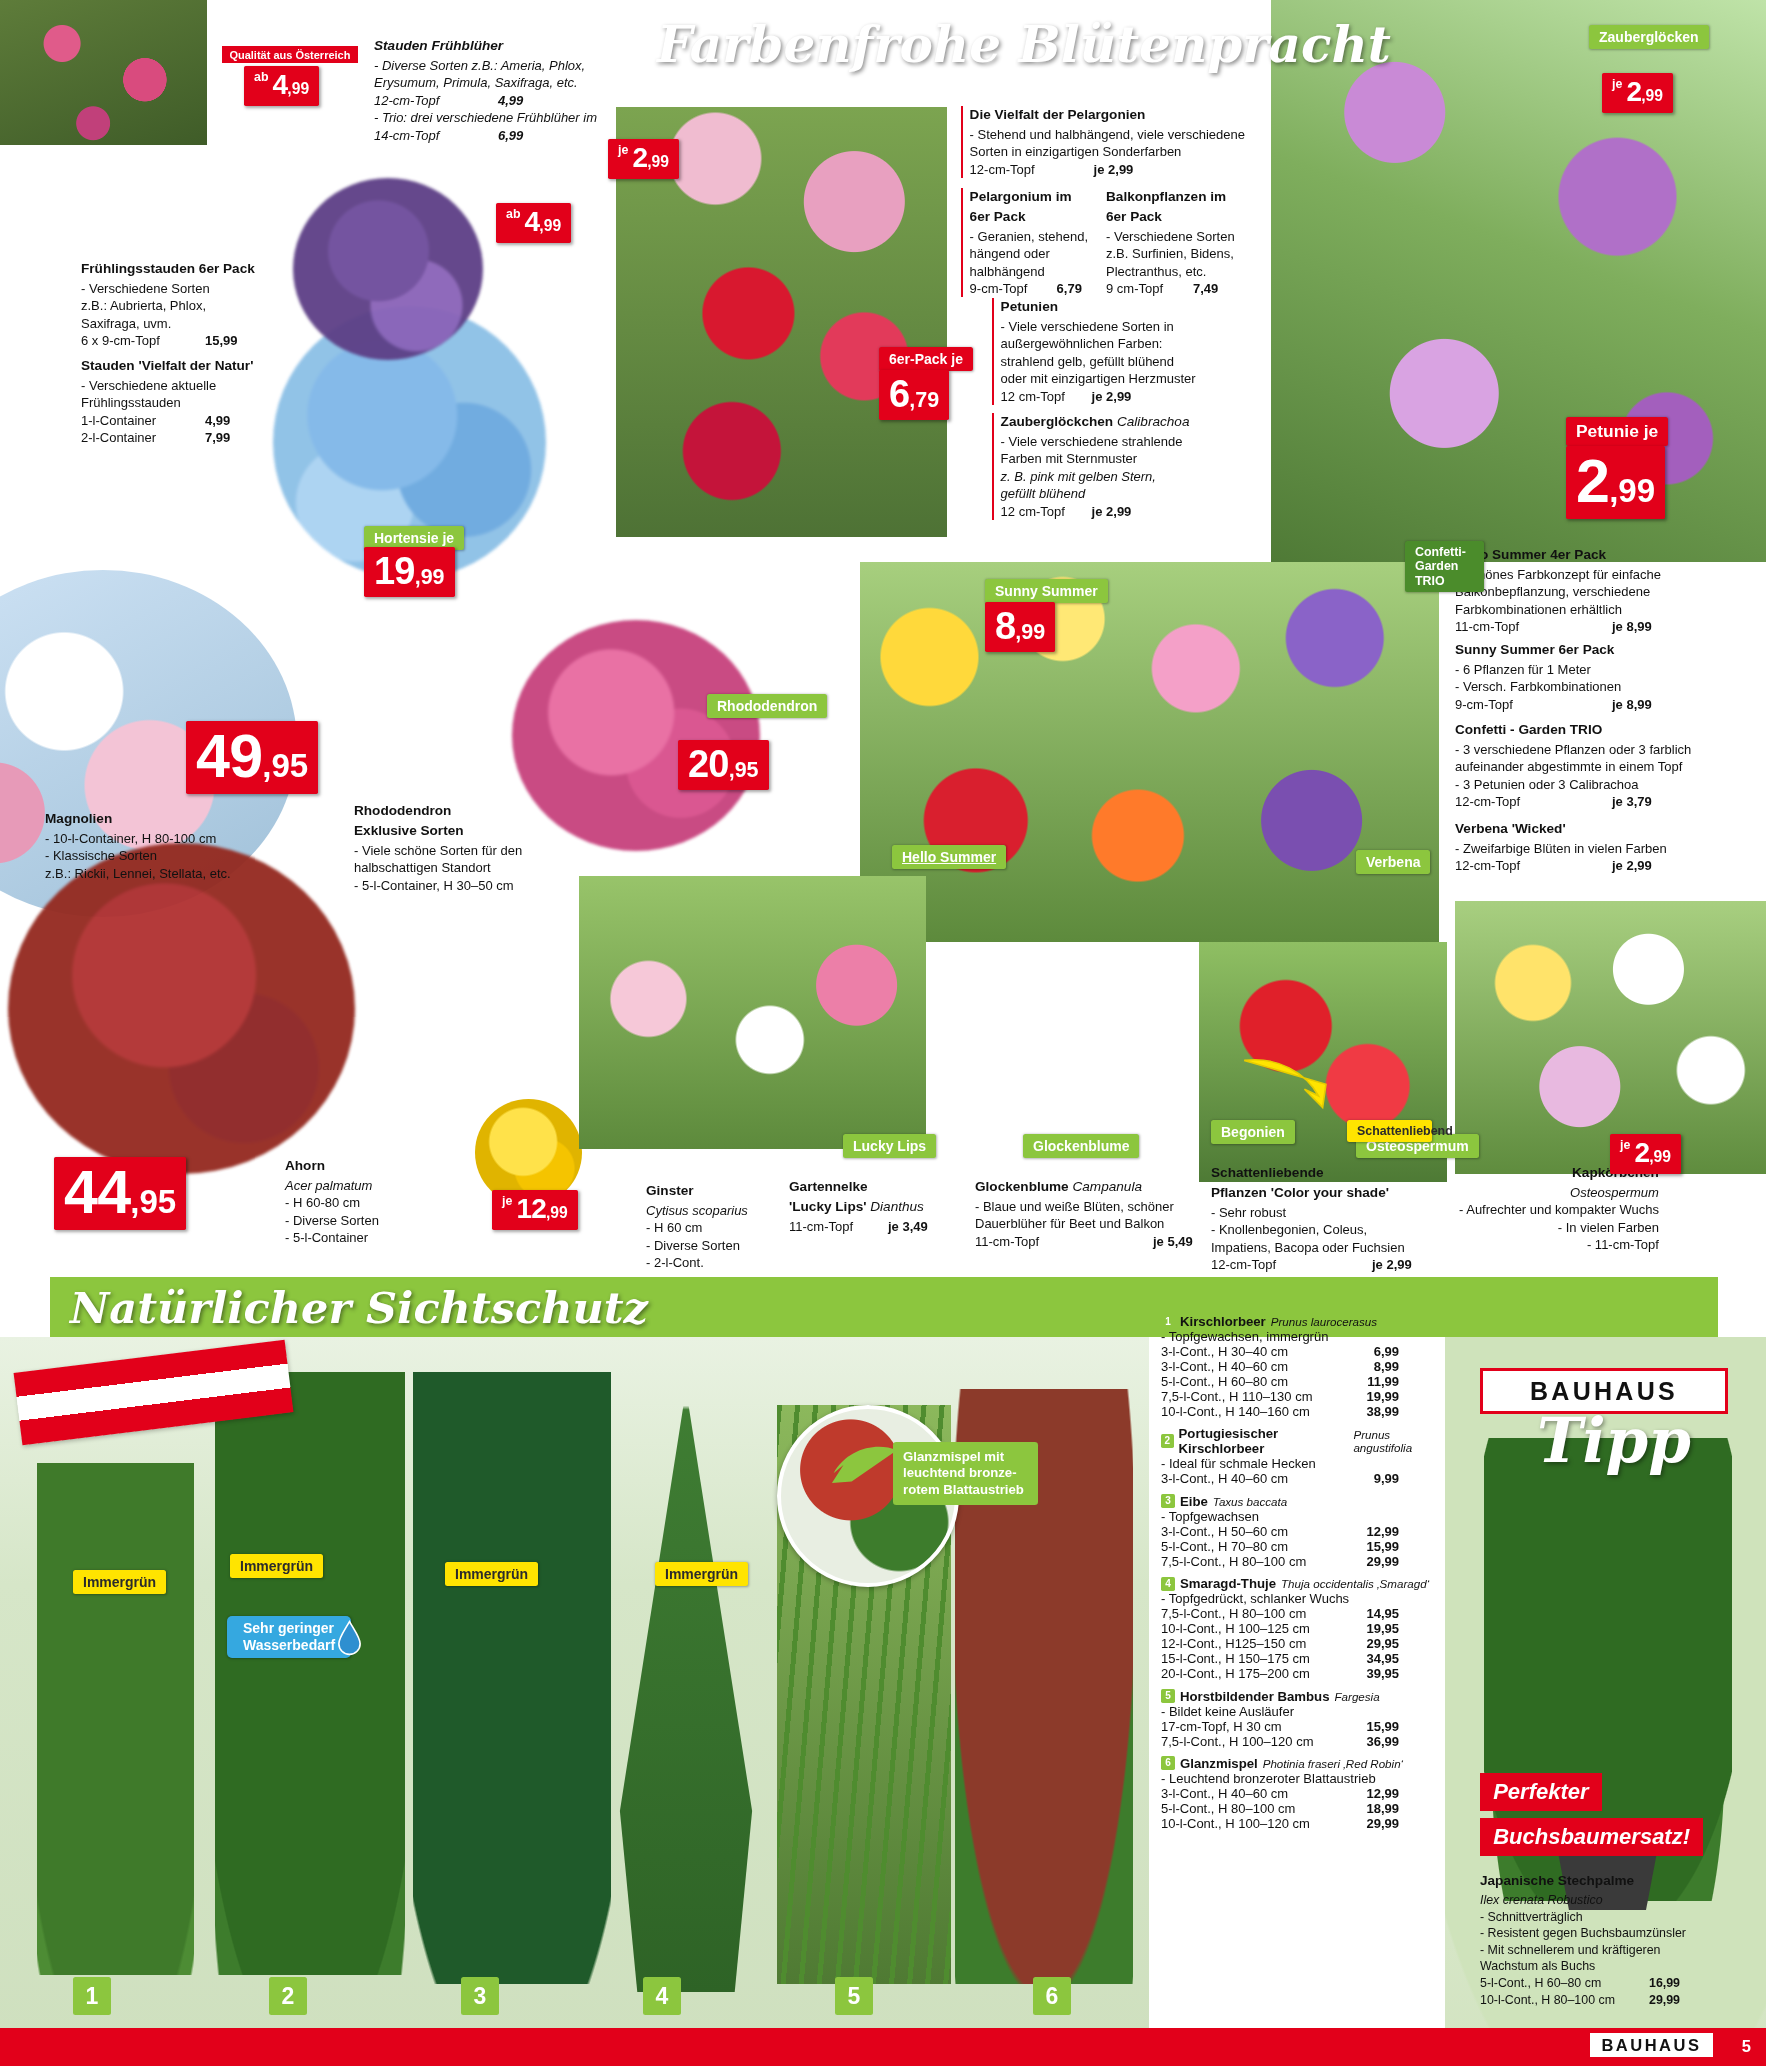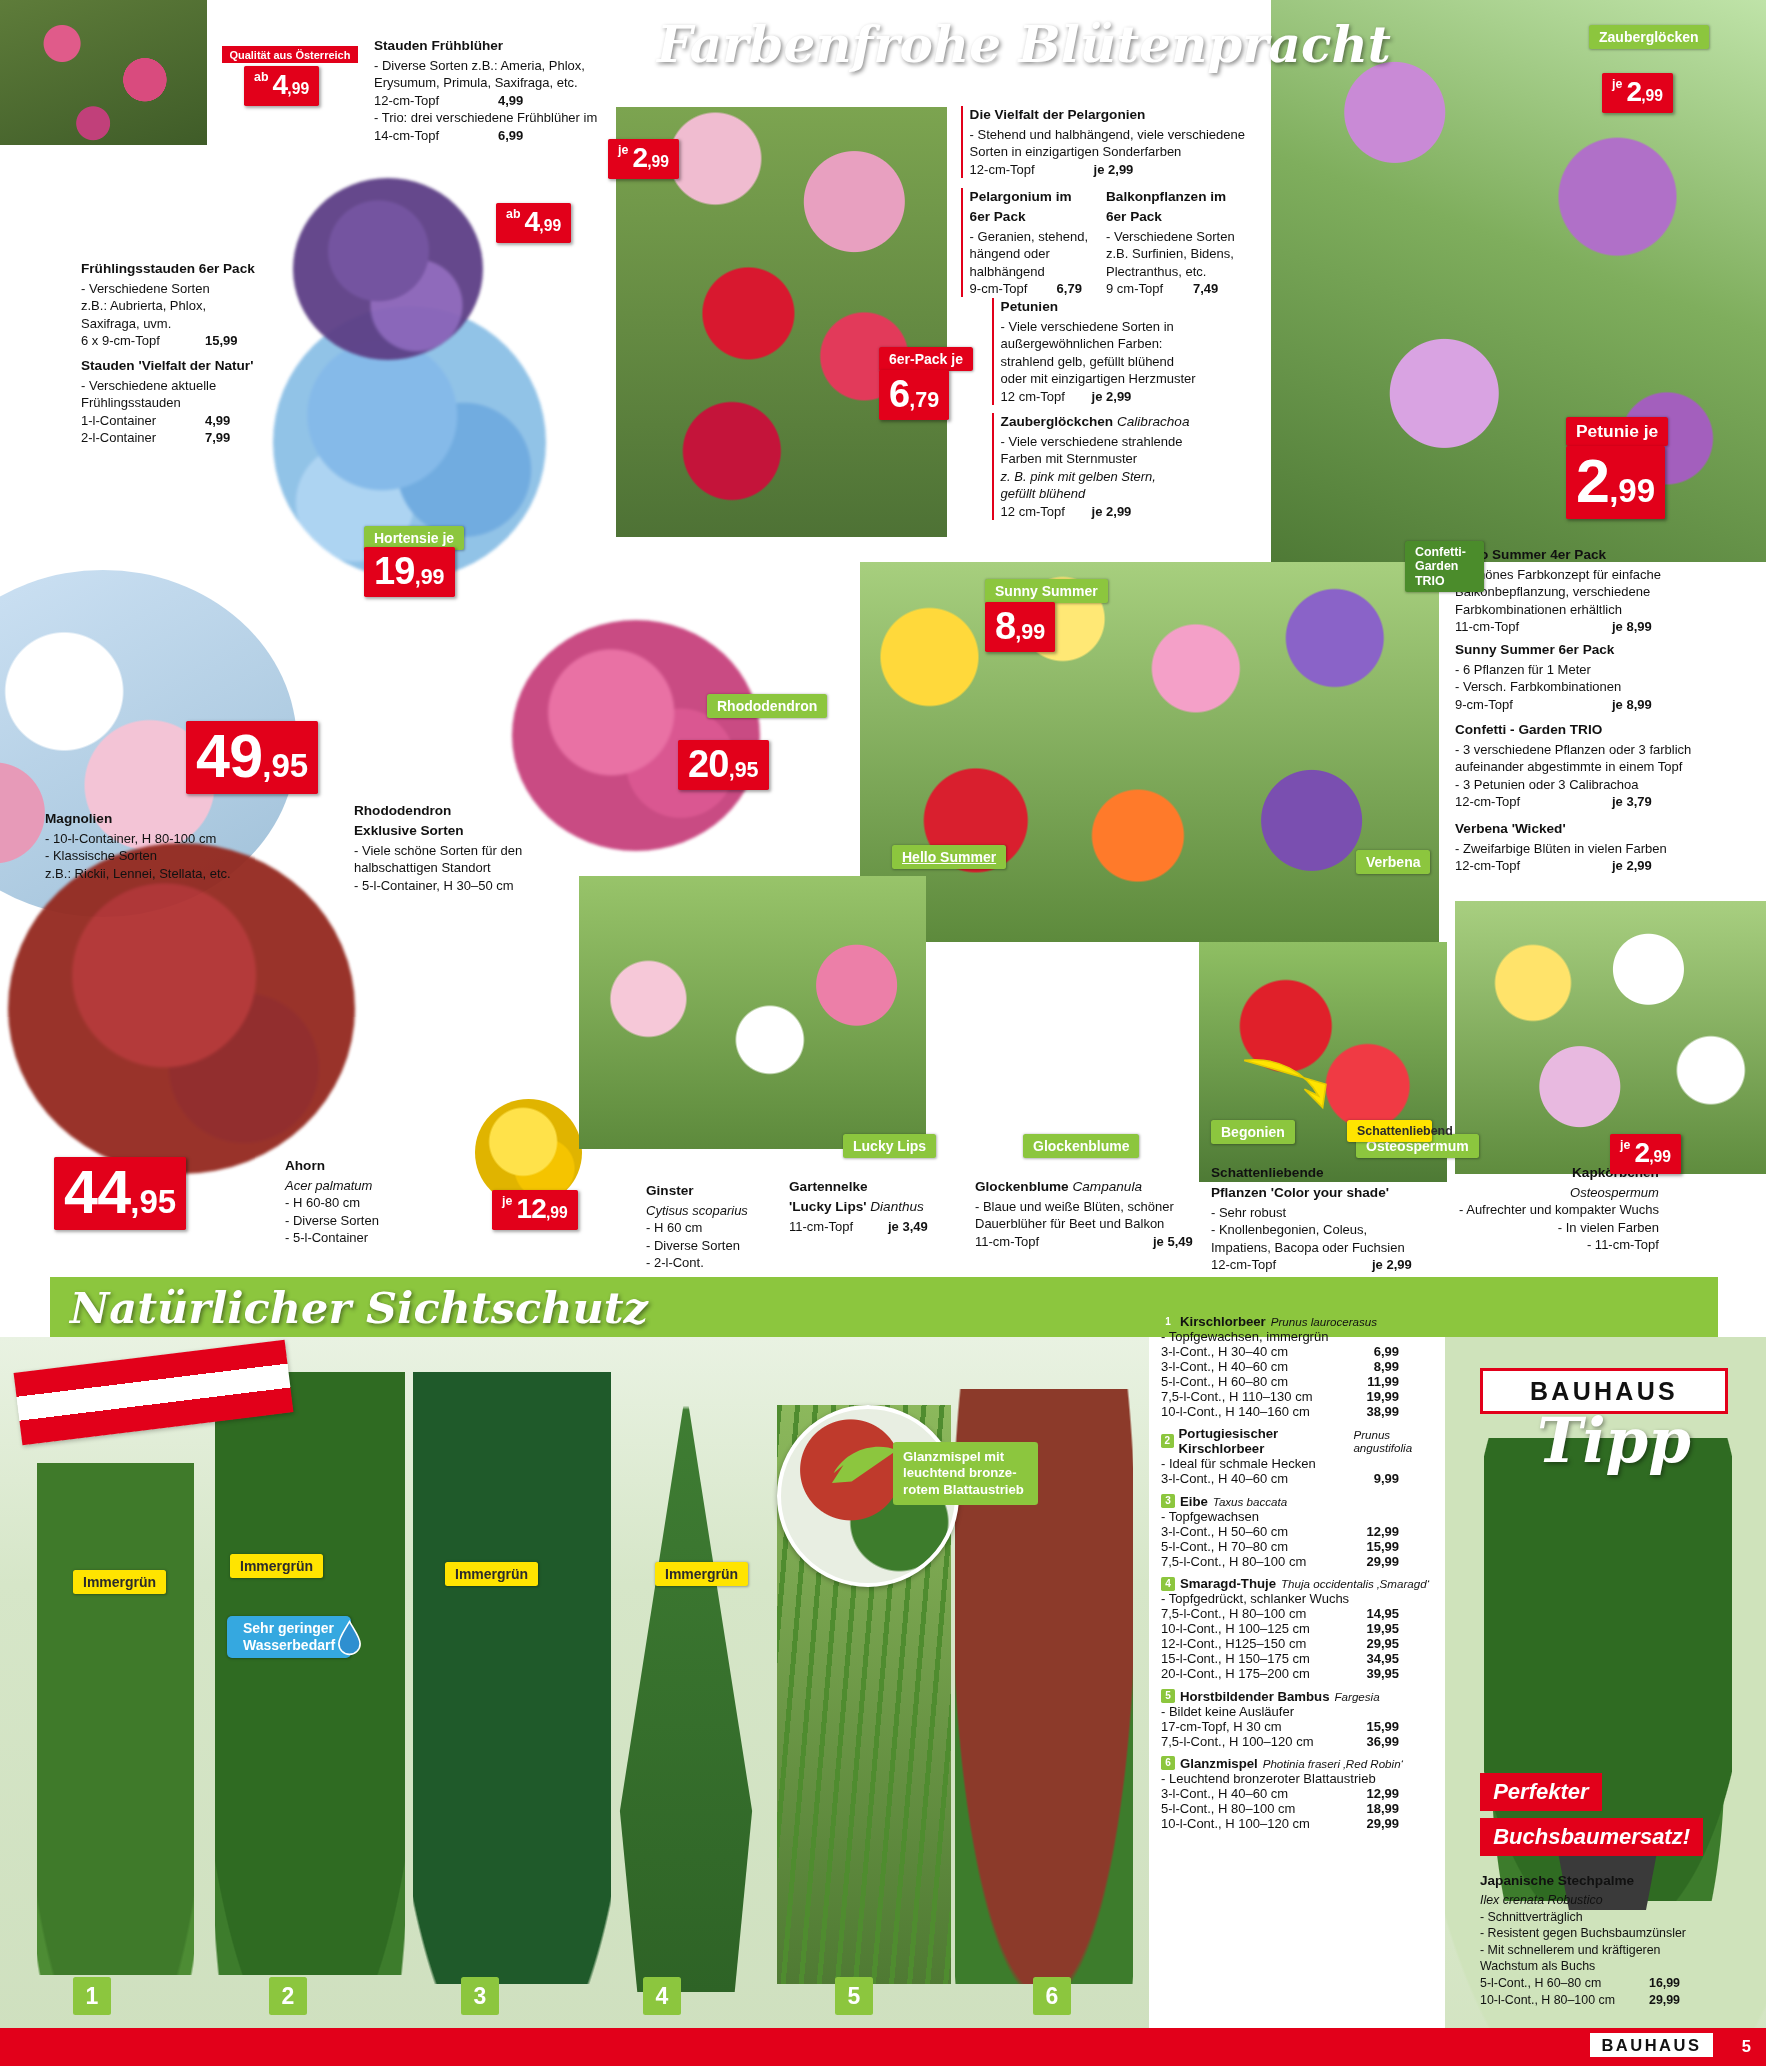--- a/index.html
+++ b/index.html
@@ -212,21 +212,21 @@
        radial-gradient(circle at 25% 30%, #ffe36a 0 37px, transparent 39px),
        radial-gradient(circle at 62% 25%, #ffffff 0 35px, transparent 36px),
        radial-gradient(circle at 40% 68%, #e8b9e0 0 40px, transparent 41px),
        radial-gradient(circle at 82% 62%, #ffffff 0 33px, transparent 35px),
        linear-gradient(180deg,#a8cf80,#5f8c3e);"></div>
 
   <div class="script" style="left:657px;top:15px;font-size:50px;width:744px;">Farbenfrohe Blütenpracht</div>
 
   <div class="qual" style="left:222px;top:46px;text-align:right;">Qualität aus Österreich</div>
 
-  <div class="tb" style="left:374px;top:37px;">
+  <div class="tb" style="left:374px;top:37px;font-style:italic;">
     <h4>Stauden Frühblüher</h4>
     <div>- Diverse Sorten z.B.: Ameria, Phlox,</div>
     <div>  Erysumum, Primula, Saxifraga, etc.</div>
     <div class="rowline">
       <span class="d">12-cm-Topf</span>
       <span class="p">4,99</span>
     </div>
     <div>- Trio: drei verschiedene Frühblüher im</div>
     <div class="rowline">
       <span class="d">14-cm-Topf</span>

